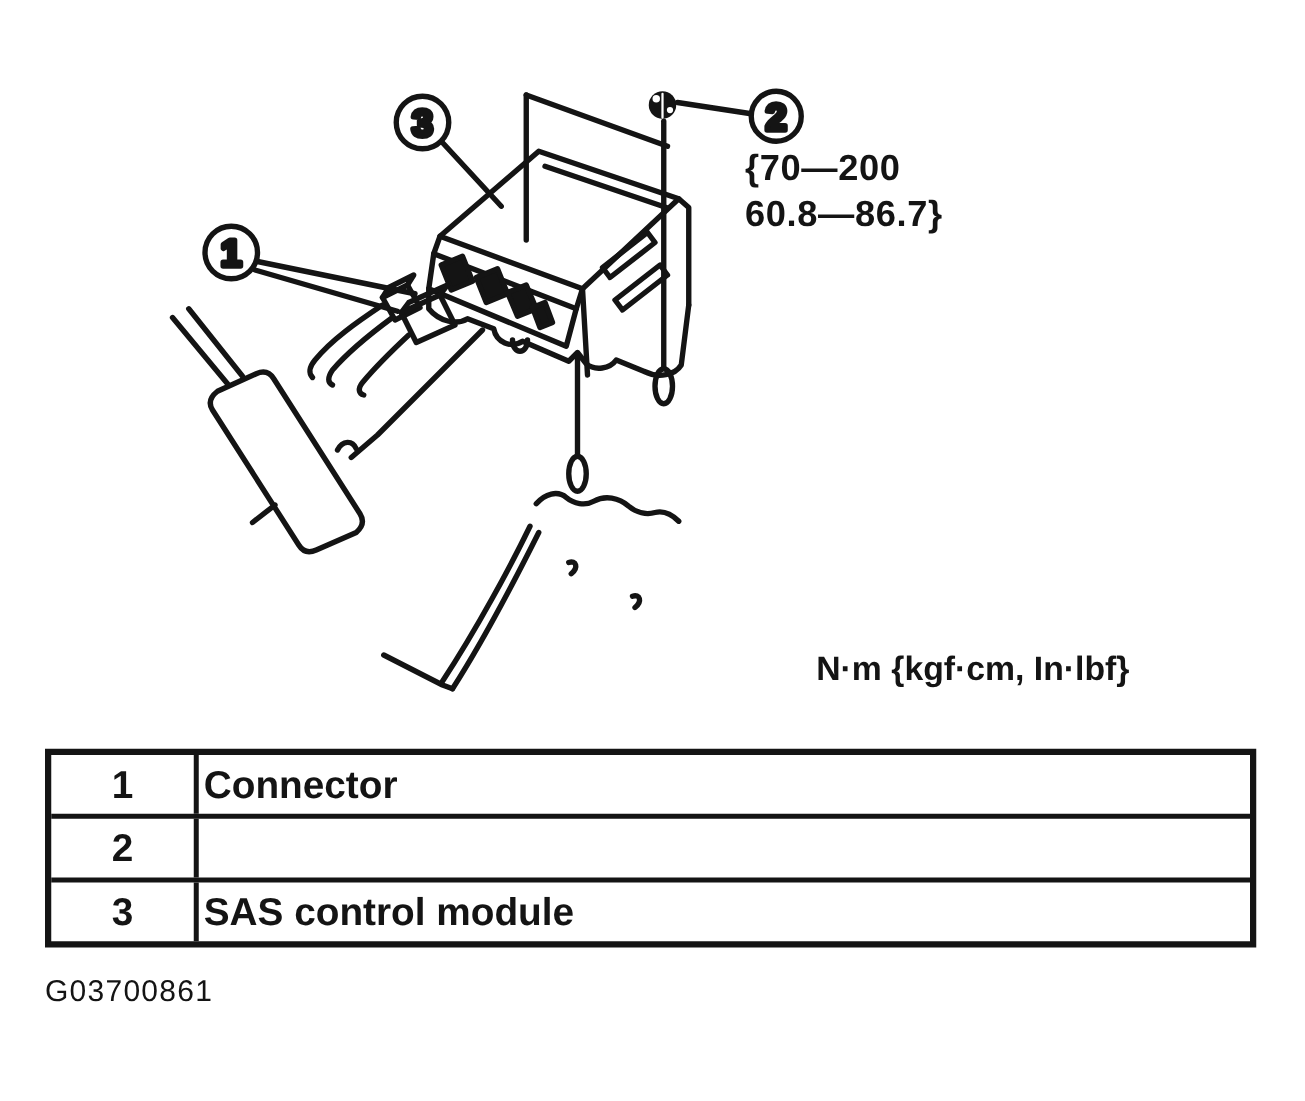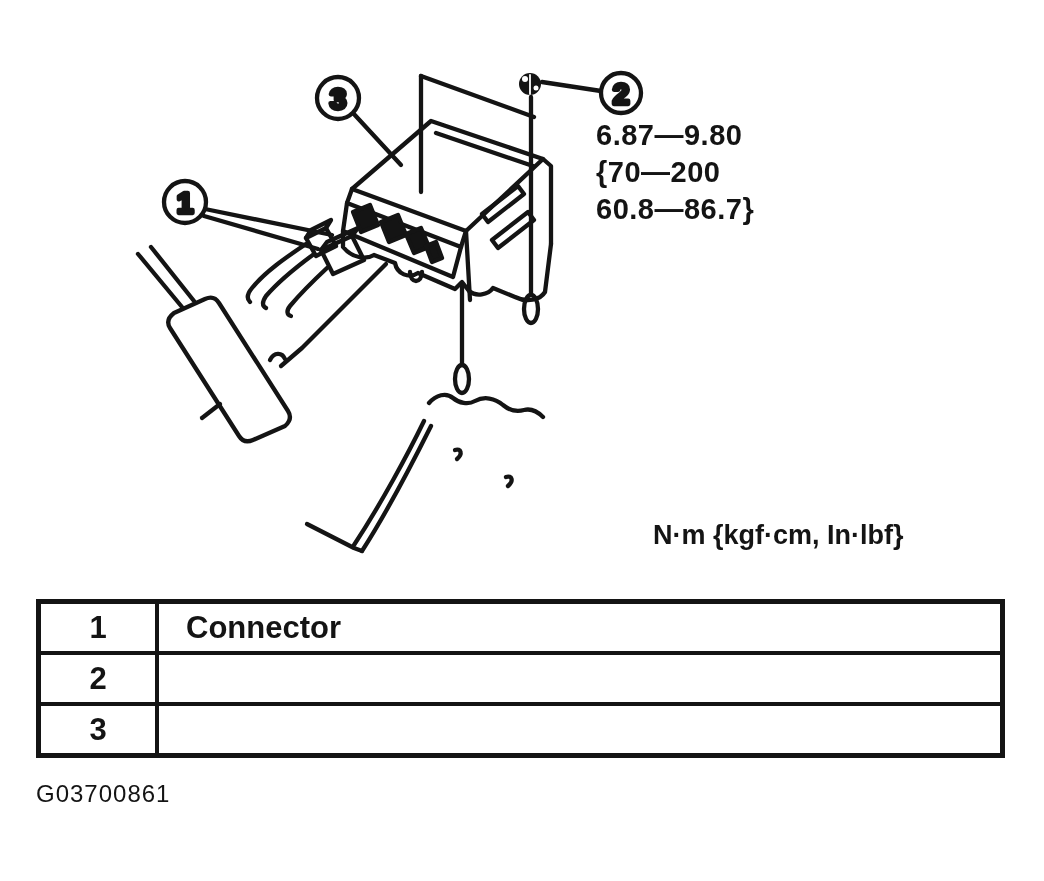--- a/index.html
+++ b/index.html
@@ -37,21 +37,21 @@
   }
   .legend-row + .legend-row{border-top:4px solid #141414;}
   .cell-num{
     width:114px;flex:0 0 114px;
     border-right:4px solid #141414;
     display:flex;align-items:center;justify-content:center;
     font-size:31px;font-weight:700;
   }
   .cell-label{
     flex:1;display:flex;align-items:center;
-    padding-left:27px;
+    padding-left:4px;
     font-size:31px;font-weight:700;
   }
   .figure-id{
     position:absolute;left:36px;top:780px;
     font-size:24px;font-weight:400;letter-spacing:1px;
   }
 </style>
 </head>
 <body>
 
@@ -143,35 +143,35 @@
         <text class="callout-num" x="621" y="104" text-anchor="middle">2</text>
       </g>
       <g>
         <circle cx="338" cy="98" r="21" fill="#ffffff"></circle>
         <text class="callout-num" x="338" y="109" text-anchor="middle">3</text>
       </g>
     </g>
   </svg>
 
   <div class="torque">
-    <div>6.87—9.80</div>
     <div>{70—200</div>
     <div>60.8—86.7}</div>
   </div>
 
   <div class="units">N·m {kgf·cm, In·lbf}</div>
 
   <div class="legend">
     <div class="legend-row">
       <div class="cell-num">1</div>
       <div class="cell-label">Connector</div>
     </div>
     <div class="legend-row">
       <div class="cell-num">2</div>
     </div>
     <div class="legend-row">
       <div class="cell-num">3</div>
+      <div class="cell-label">SAS control module</div>
     </div>
   </div>
 
   <div class="figure-id">G03700861</div>
 
 </div>
 
 </body></html>

